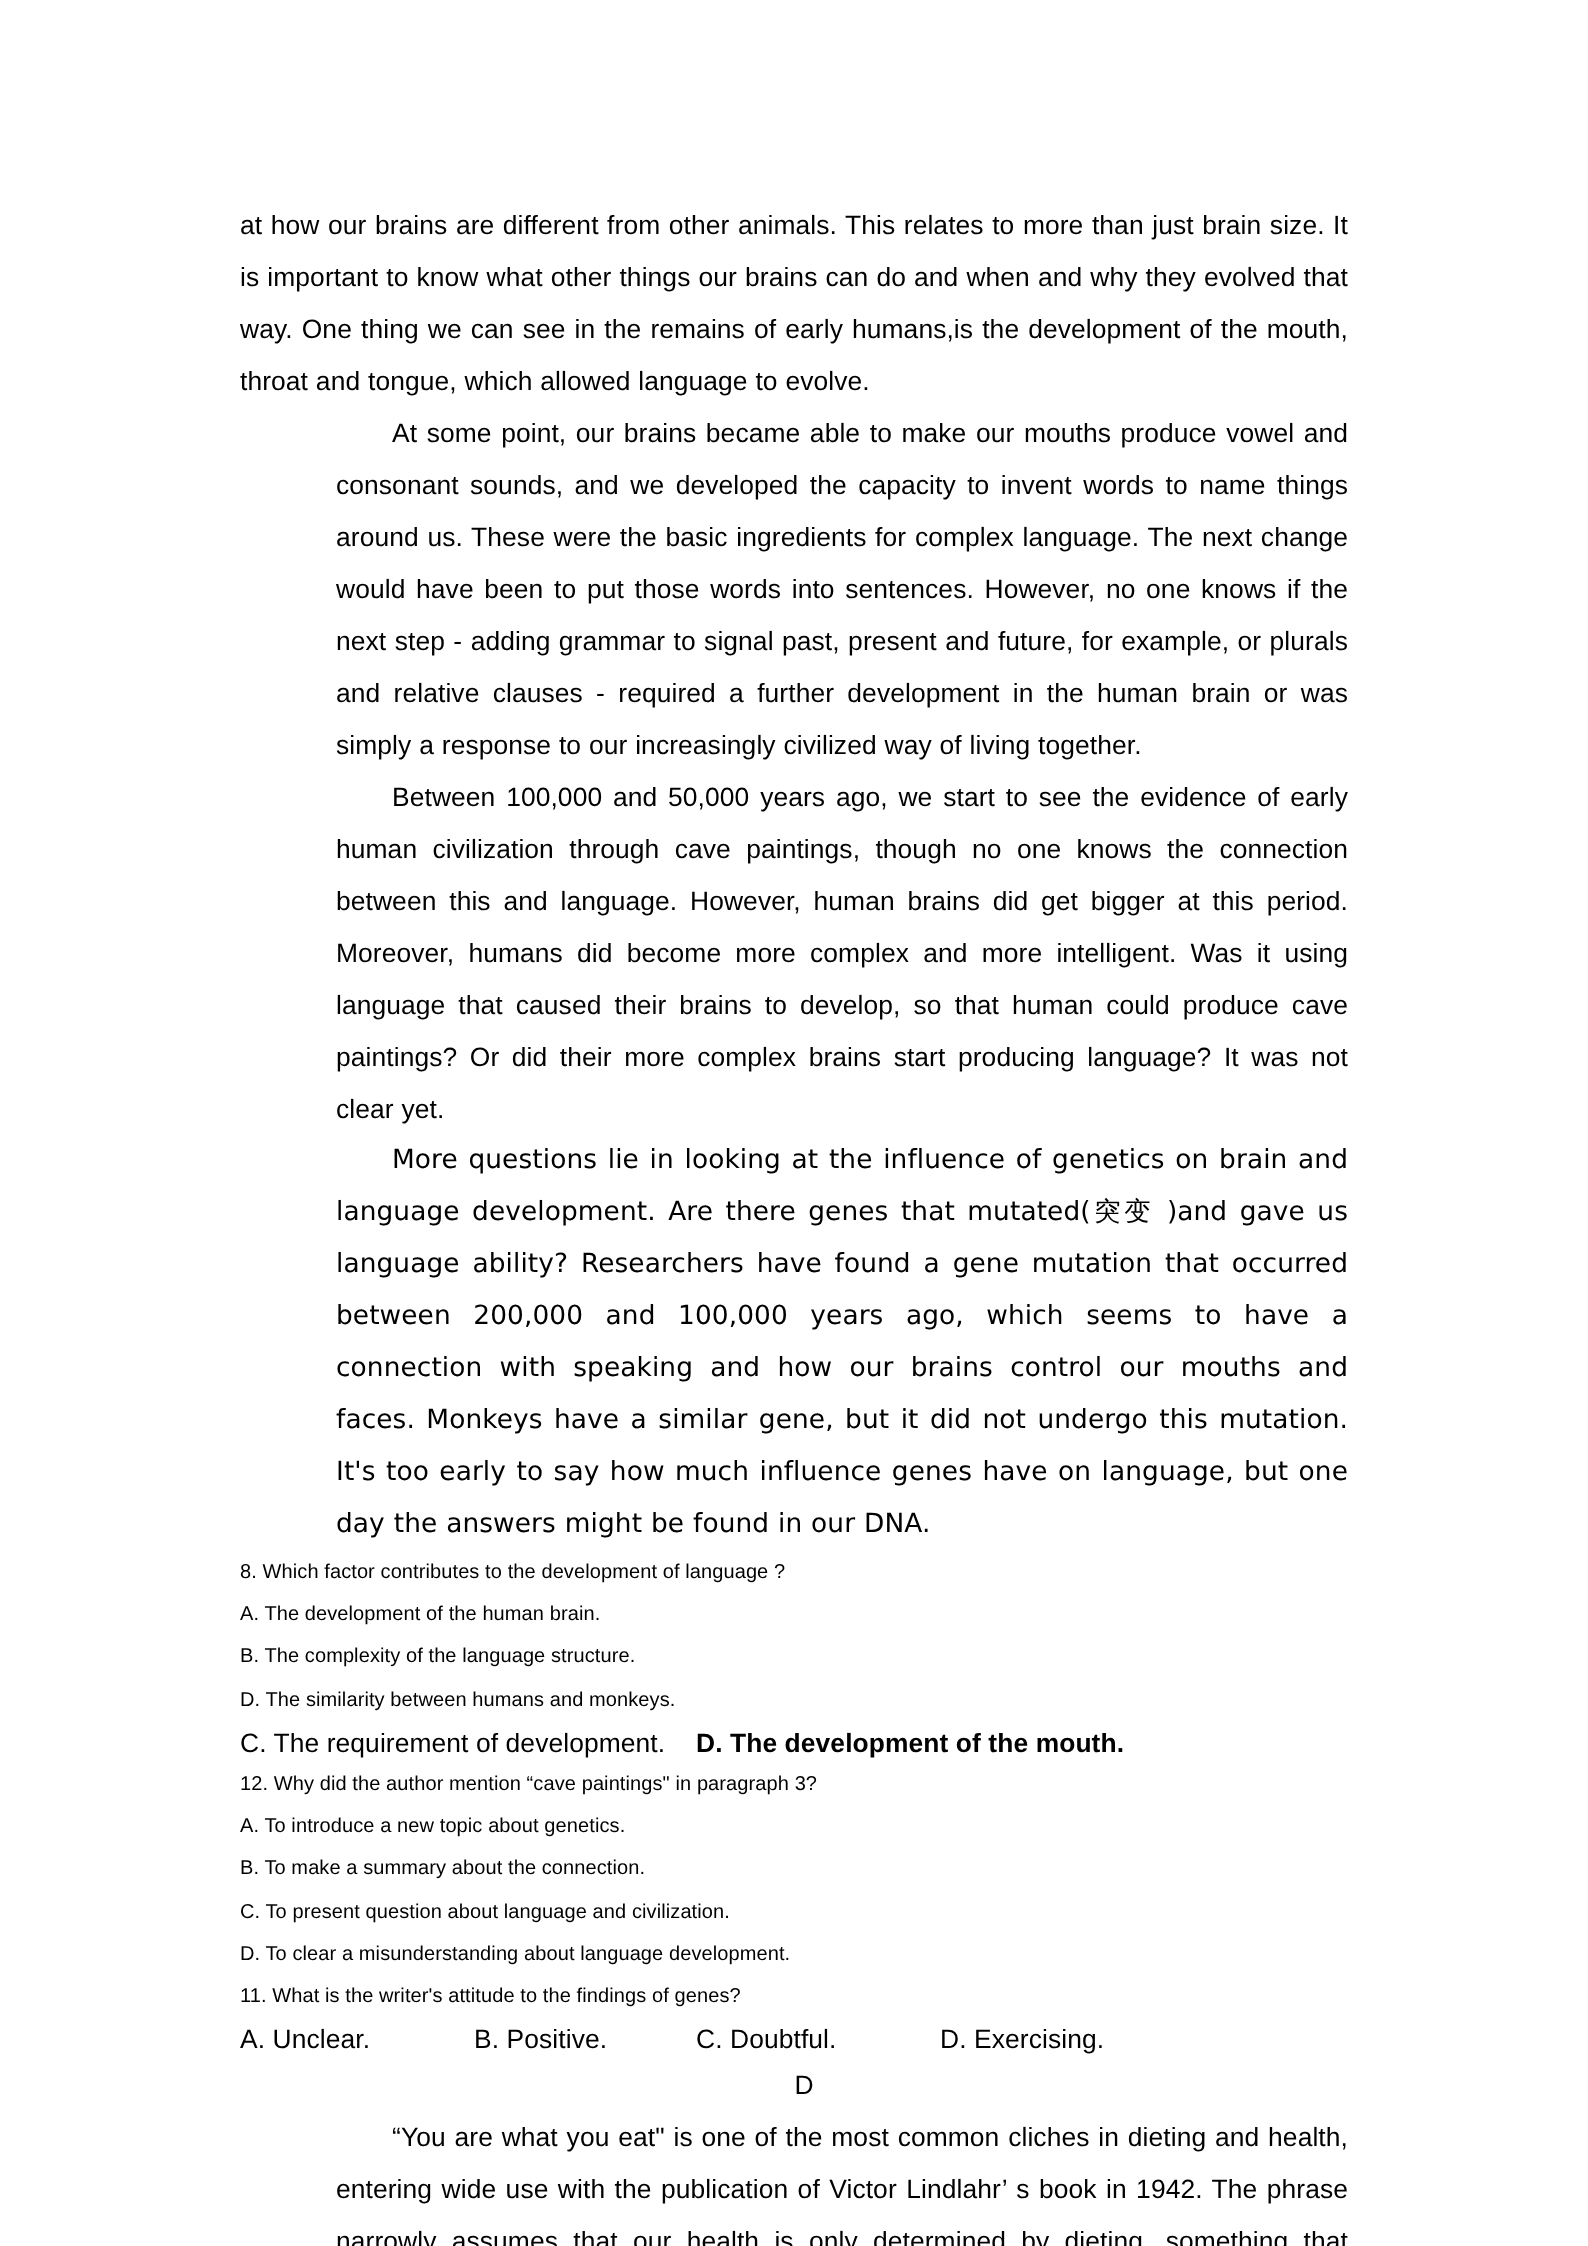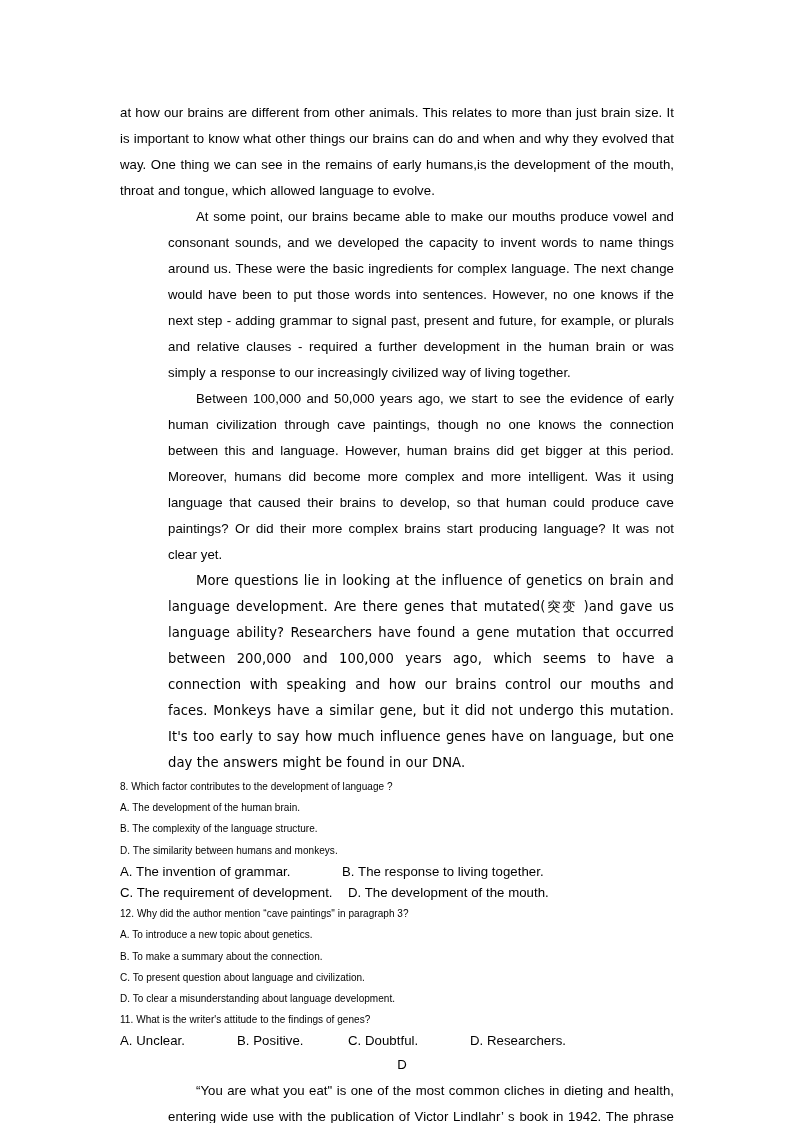--- a/index.html
+++ b/index.html
@@ -69,21 +69,21 @@
   .optrow > span {
     position: absolute;
     top: 0;
     white-space: pre;
     letter-spacing: 0.05px;
   }
 
   
   .c2a { left: 0px; }
   .c2b { left: 222px; }
-  .c2b2 { left: 228px; }
+  .c2b2 { left: 228px; font-weight: bold; }
 
   
   .c4a { left: 0px; }
   .c4b { left: 117px; }
   .c4c { left: 228px; }
   .c4d { left: 350px; }
 
   .section-letter {
     margin: 0;
     font-size: 13.2px;
@@ -110,44 +110,40 @@
 
     <div>
       <p class="qline">8. Which factor contributes to the development of language ?</p>
       <p class="qline">A. The development of the human brain.</p>
       <p class="qline">B. The complexity of the language structure.</p>
       <p class="qline">D. The similarity between humans and monkeys.</p>
     </div>
 
     <div>
       <div class="optrow">
-        <span class="c2a">A. The invention of grammar.</span>
-        <span class="c2b">B. The response to living together.</span>
-      </div>
-      <div class="optrow">
         <span class="c2a">C. The requirement of development.</span>
         <span class="c2b2">D. The development of the mouth.</span>
       </div>
     </div>
 
     <div>
       <p class="qline">12. Why did the author mention “cave paintings" in paragraph 3?</p>
       <p class="qline">A. To introduce a new topic about genetics.</p>
       <p class="qline">B. To make a summary about the connection.</p>
       <p class="qline">C. To present question about language and civilization.</p>
       <p class="qline">D. To clear a misunderstanding about language development.</p>
     </div>
 
     <div>
       <p class="qline">11. What is the writer's attitude to the findings of genes?</p>
       <div class="optrow">
         <span class="c4a">A. Unclear.</span>
         <span class="c4b">B. Positive.</span>
         <span class="c4c">C. Doubtful.</span>
-        <span class="c4d">D. Researchers.</span>
+        <span class="c4d">D. Exercising.</span>
       </div>
     </div>
 
     <div>
       <p class="section-letter">D</p>
       <p class="para indent tail">“You are what you eat" is one of the most common cliches in dieting and health, entering wide use with the publication of Victor Lindlahr’ s book in 1942. The phrase narrowly assumes that our health is only determined by dieting, something that advocates of popular diets also want us to believe. The reality, however, is that our health and longevity are determined by much more than just diet. Exercising, avoiding risky behaviors, and staying productive can offset a less-than-perfect diet.</p>
     </div>
 
   </div>
 </div>

